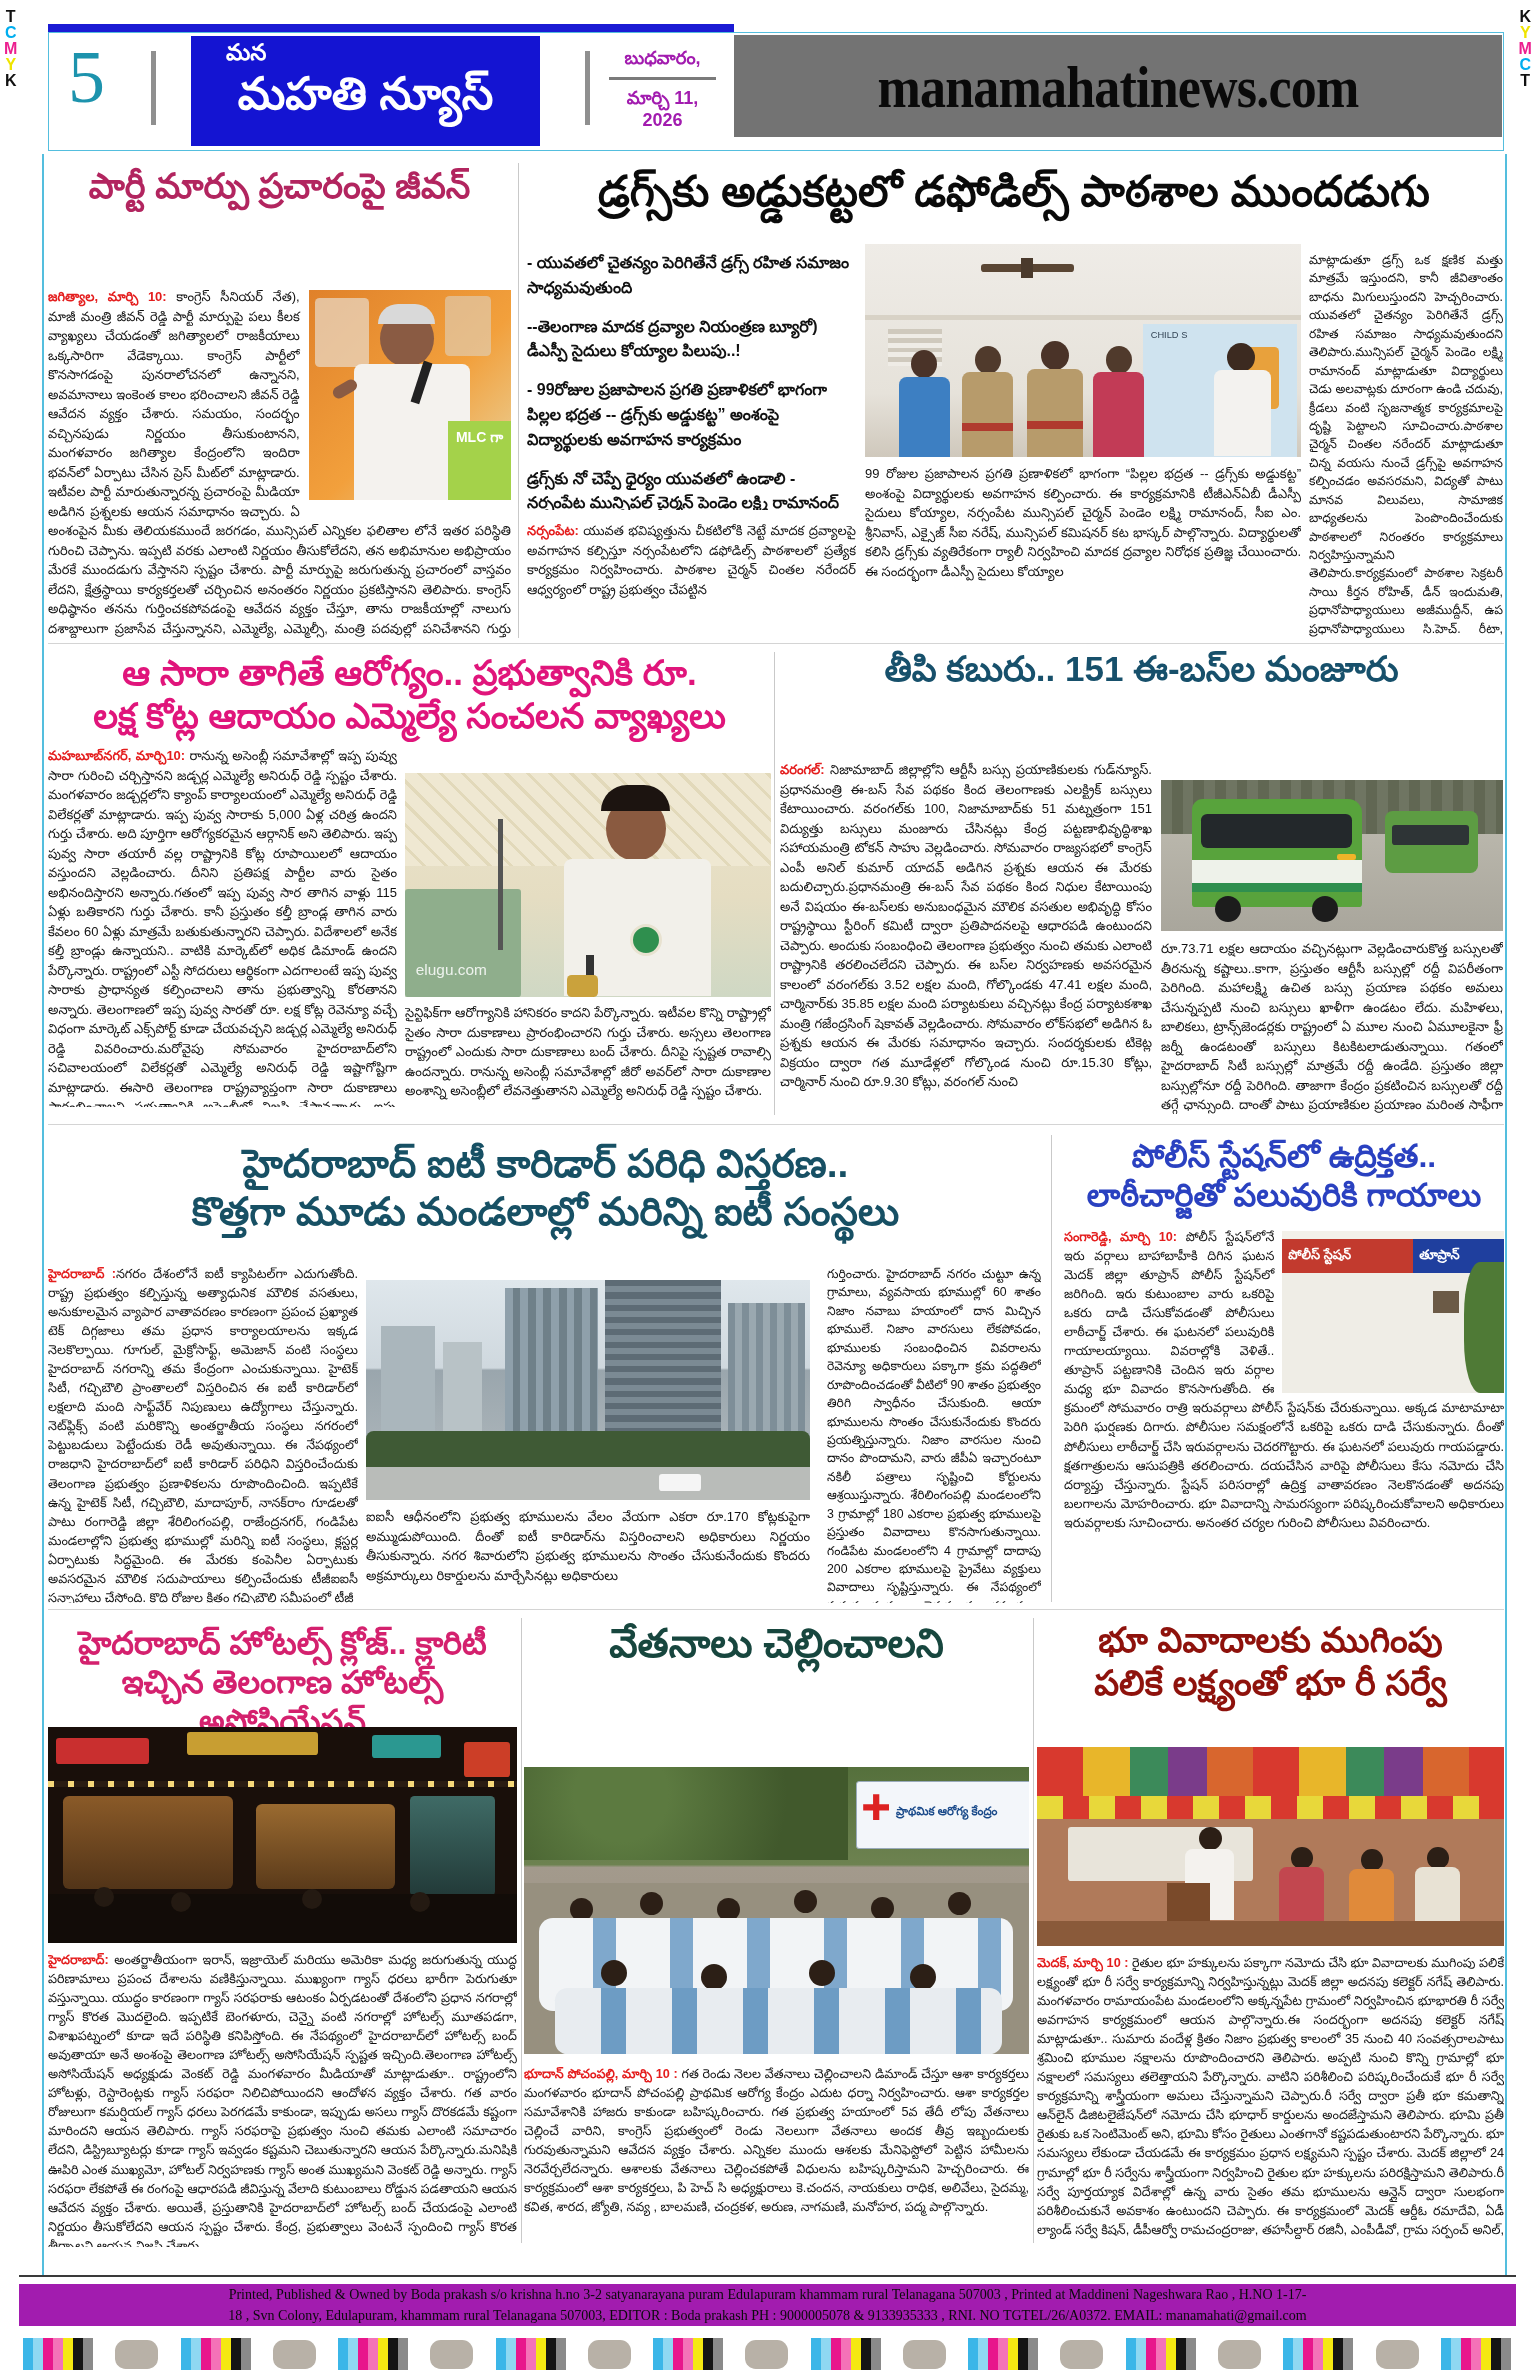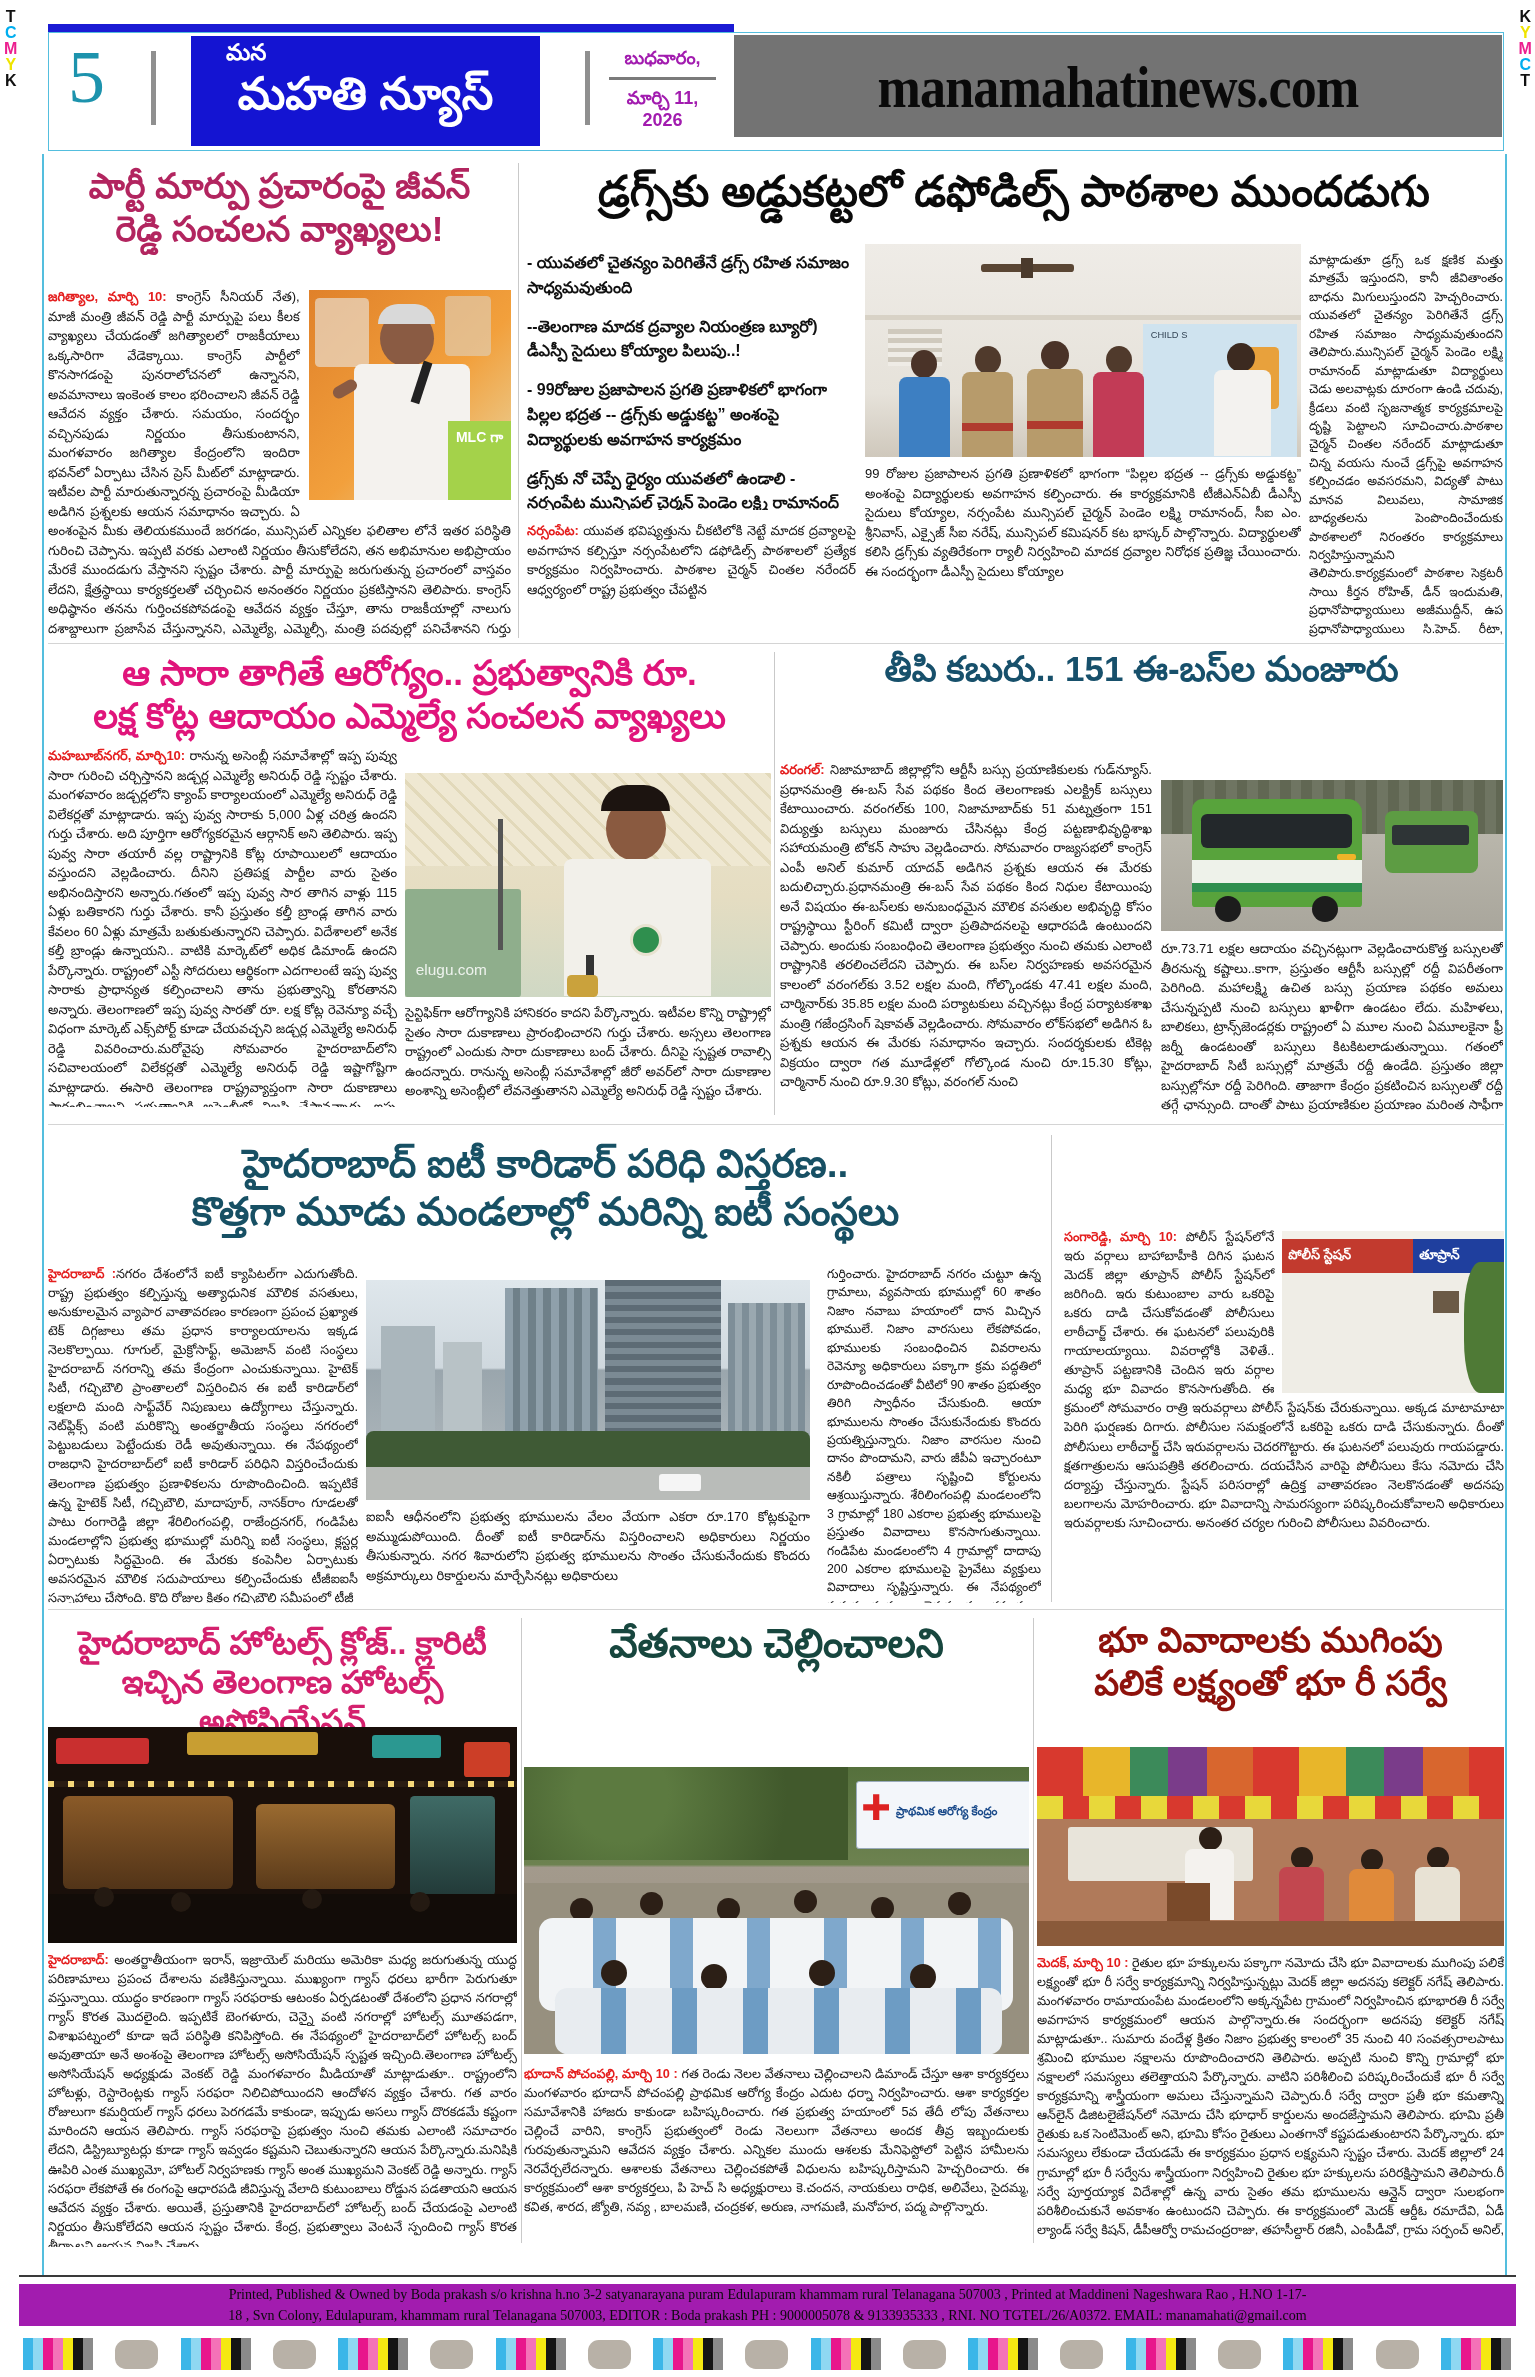--- a/index.html
+++ b/index.html
@@ -98,21 +98,20 @@
   <div class="abs rowrule" style="left:48px;top:1609px;width:1456px;"></div>
   <div class="abs colrule" style="left:518px;top:163px;height:475px;"></div>
   <div class="abs colrule" style="left:774px;top:652px;height:463px;"></div>
   <div class="abs colrule" style="left:1051px;top:1135px;height:467px;"></div>
   <div class="abs colrule" style="left:521px;top:1618px;height:625px;"></div>
   <div class="abs colrule" style="left:1033px;top:1618px;height:625px;"></div>
   <div class="abs" id="footrule"></div>
 
   <div class="abs hl" style="left:48px;top:165px;width:463px;font-size:35px;color:#b2255f;">
     <div>పార్టీ మార్పు ప్రచారంపై జీవన్</div>
-    <div>రెడ్డి సంచలన వ్యాఖ్యలు!</div>
   </div>
   <div class="abs body" style="left:48px;top:287px;width:463px;height:353px;">
     <div class="ph" id="ph-jeevan" style="position:relative;float:right;width:202px;height:210px;margin:3.1px 0 6.2px 9.3px;">
       <div class="pp" style="left:6.2px;top:7.7px;width:54px;height:69px;background:#e8dccc;opacity:.7;border-radius:4.6px;"></div>
       <div class="pp" style="left:136px;top:6.2px;width:46px;height:60px;background:#ded2c0;opacity:.6;border-radius:4.6px;"></div>
       <div class="pp head" style="left:71px;top:20px;width:54px;height:57px;background:#8a5b43;"></div>
       <div class="pp" style="left:69px;top:14px;width:57px;height:20px;background:#d9d9d9;border-radius:31px 31px 0 0;"></div>
       <div class="pp figure" style="left:45px;top:74px;width:116px;height:136px;background:#f4f2ee;"></div>
       <div class="pp" style="left:108px;top:71px;width:9.3px;height:43px;background:#222;transform:rotate(18deg);"></div>
       <div class="pp" style="left:23px;top:93px;width:26px;height:12.3px;background:#8a5b43;border-radius:6.2px;transform:rotate(-30deg);"></div>
@@ -226,20 +225,24 @@
     <div class="pp" style="left:0;top:187px;width:444px;height:33px;background:#b9bcb9;"></div>
     <div class="pp" style="left:293px;top:194px;width:42px;height:17px;background:#f5f5f5;border-radius:3.1px;"></div>
   </div>
   <div class="abs body" style="left:366px;top:1507px;width:444px;height:96px;">
     <span>ఐఐసీ ఆధీనంలోని ప్రభుత్వ భూములను వేలం వేయగా ఎకరా రూ.170 కోట్లకుపైగా అమ్ముడుపోయింది. దీంతో ఐటీ కారిడార్‌ను విస్తరించాలని అధికారులు నిర్ణయం తీసుకున్నారు. నగర శివారులోని ప్రభుత్వ భూములను సొంతం చేసుకునేందుకు కొందరు అక్రమార్కులు రికార్డులను మార్చేసినట్లు అధికారులు</span>
   </div>
   <div class="abs body" style="left:827px;top:1265px;width:214px;height:338px;font-size:12.3px;">
     <span>గుర్తించారు. హైదరాబాద్ నగరం చుట్టూ ఉన్న గ్రామాలు, వ్యవసాయ భూముల్లో 60 శాతం నిజాం నవాబు హయాంలో దాన మిచ్చిన భూములే. నిజాం వారసులు లేకపోవడం, భూములకు సంబంధించిన వివరాలను రెవెన్యూ అధికారులు పక్కాగా క్రమ పద్ధతిలో రూపొందించడంతో వీటిలో 90 శాతం ప్రభుత్వం తిరిగి స్వాధీనం చేసుకుంది. ఆయా భూములను సొంతం చేసుకునేందుకు కొందరు ప్రయత్నిస్తున్నారు. నిజాం వారసుల నుంచి దానం పొందామని, వారు జీపీఏ ఇచ్చారంటూ నకిలీ పత్రాలు సృష్టించి కోర్టులను ఆశ్రయిస్తున్నారు. శేరిలింగంపల్లి మండలంలోని 3 గ్రామాల్లో 180 ఎకరాల ప్రభుత్వ భూములపై ప్రస్తుతం వివాదాలు కొనసాగుతున్నాయి. గండిపేట మండలంలోని 4 గ్రామాల్లో దాదాపు 200 ఎకరాల భూములపై ప్రైవేటు వ్యక్తులు వివాదాలు సృష్టిస్తున్నారు. ఈ నేపథ్యంలో ప్రభుత్వ భూములు, చెరువులను అక్రమార్కుల నుంచి రక్షించేందుకు అధికారులు డిజిటల్ సర్వేలు చేయిస్తున్నారు. త్వరలోనే ఆ భూములను స్వాధీనం చేసుకొని ఆయా ప్రాంతాల్లో ఐటీని విస్తరించేందుకు ఏర్పాట్లు చేస్తున్నారు.</span>
   </div>
 
+  <div class="abs hl" style="left:1064px;top:1137px;width:440px;font-size:32px;color:#2a41c0;">
+    <div>పోలీస్ స్టేషన్‌లో ఉద్రిక్తత..</div>
+    <div>లాఠీచార్జితో పలువురికి గాయాలు</div>
+  </div>
   <div class="abs body" style="left:1064px;top:1228px;width:440px;height:375px;font-size:12.7px;">
     <div class="ph" id="ph-station" style="position:relative;float:right;width:222px;height:162px;margin:3.1px 0 6.2px 7.7px;">
       <div class="pp" style="left:0;top:7.7px;width:131px;height:34px;background:#c23a2e;">
         <span style="position:absolute;left:6.2px;top:6.2px;color:#fff;font-weight:bold;font-size:13px;white-space:nowrap;">పోలీస్ స్టేషన్</span>
       </div>
       <div class="pp" style="left:131px;top:7.7px;width:91px;height:34px;background:#1f3f9e;">
         <span style="position:absolute;left:6.2px;top:6.2px;color:#fff;font-weight:bold;font-size:13px;white-space:nowrap;">తూప్రాన్</span>
       </div>
       <div class="pp" style="left:0;top:42px;width:222px;height:120px;background:#efede6;"></div>
       <div class="pp" style="left:151px;top:60px;width:26px;height:21.6px;background:#6b5a46;"></div>

